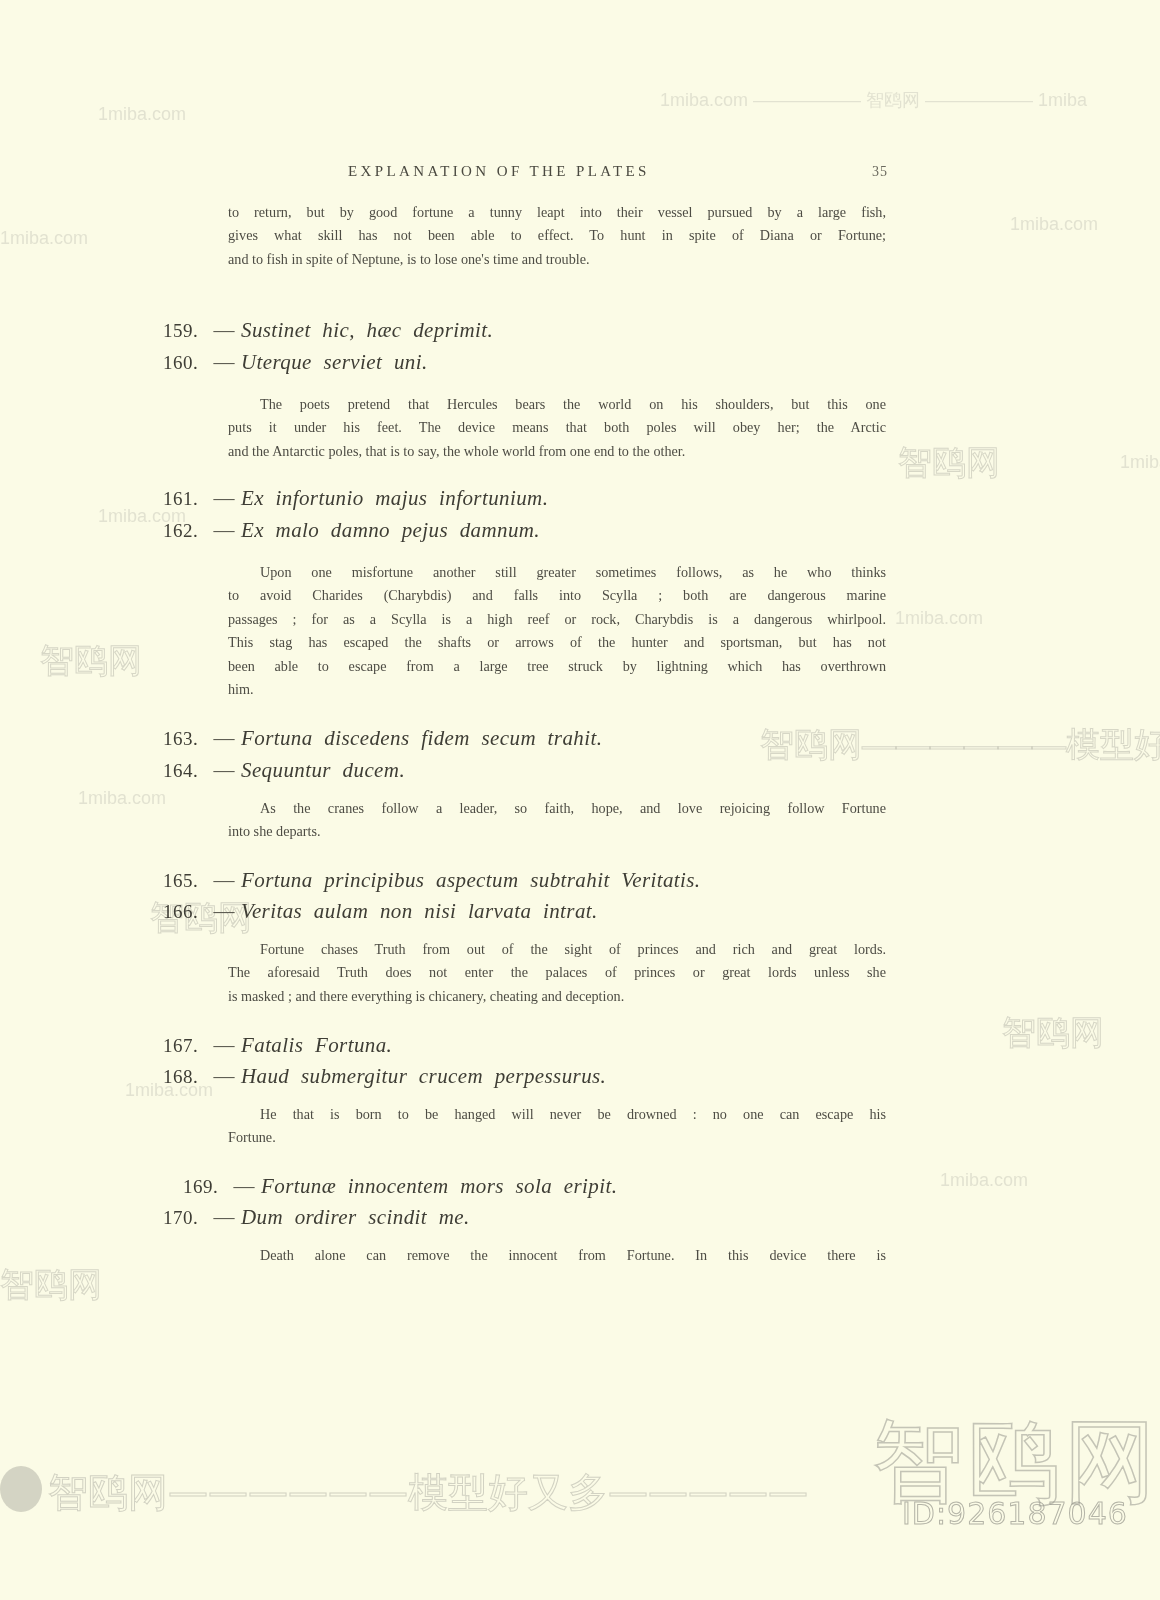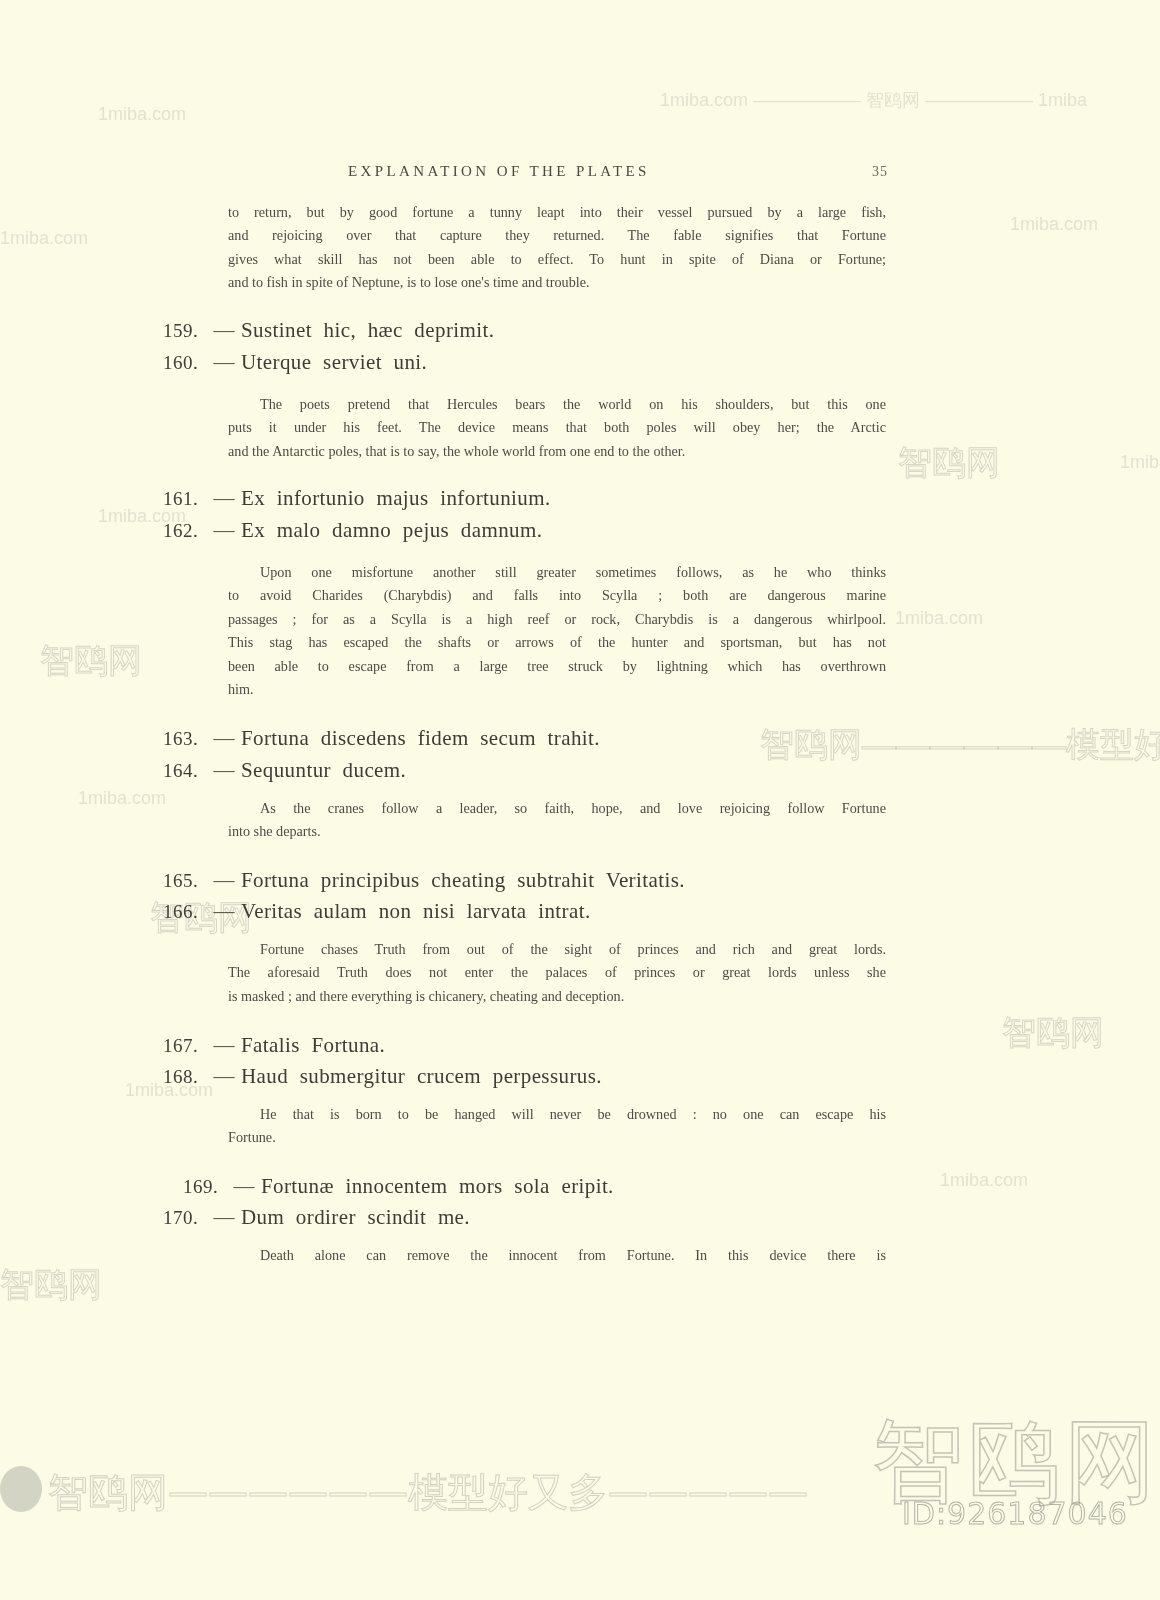--- a/index.html
+++ b/index.html
@@ -81,20 +81,21 @@
       font-size: 19px;
       letter-spacing: 0.5px;
     }
     .motto .dash {
       display: inline-block;
       width: 34px;
       text-align: center;
       color: #55544b;
     }
     .motto .latin {
+      font-style: italic;
       word-spacing: 6px;
       letter-spacing: 0.4px;
     }
     .wm {
       position: absolute;
       color: rgba(180, 180, 170, 0.35);
       font-family: "Liberation Sans", "DejaVu Sans", sans-serif;
       white-space: nowrap;
       pointer-events: none;
     }
@@ -170,21 +171,20 @@
   <div class="wm-big">智鸥网</div>
   <div class="wm-id">ID:926187046</div>
 
   <div class="running-head">
     <span class="running-title">EXPLANATION OF THE PLATES</span>
     <span class="page-number">35</span>
   </div>
 
   <div class="para" style="top:201px;">
     <span class="line">to return, but by good fortune a tunny leapt into their vessel pursued by a large fish,</span>
-    <span class="line">and rejoicing over that capture they returned.  The fable signifies that Fortune</span>
     <span class="line">gives what skill has not been able to effect.  To hunt in spite of Diana or Fortune;</span>
     <span class="line last">and to fish in spite of Neptune, is to lose one's time and trouble.</span>
   </div>
 
   <div class="motto" style="top:318px;">
     <span class="num">159.</span><span class="dash">—</span><span class="latin">Sustinet hic, hæc deprimit.</span>
   </div>
   <div class="motto" style="top:350px;">
     <span class="num">160.</span><span class="dash">—</span><span class="latin">Uterque serviet uni.</span>
   </div>
@@ -214,21 +214,21 @@
   </div>
   <div class="motto" style="top:758px;">
     <span class="num">164.</span><span class="dash">—</span><span class="latin">Sequuntur ducem.</span>
   </div>
   <div class="para" style="top:797px;">
     <span class="line indent">As the cranes follow a leader, so faith, hope, and love rejoicing follow Fortune</span>
     <span class="line last">into she departs.</span>
   </div>
 
   <div class="motto" style="top:868px;">
-    <span class="num">165.</span><span class="dash">—</span><span class="latin">Fortuna principibus cheating subtrahit Veritatis.</span>
+    <span class="num">165.</span><span class="dash">—</span><span class="latin">Fortuna principibus aspectum subtrahit Veritatis.</span>
   </div>
   <div class="motto" style="top:899px;">
     <span class="num">166.</span><span class="dash">—</span><span class="latin">Veritas aulam non nisi larvata intrat.</span>
   </div>
   <div class="para" style="top:938px;">
     <span class="line indent">Fortune chases Truth from out of the sight of princes and rich and great lords.</span>
     <span class="line">The aforesaid Truth does not enter the palaces of princes or great lords unless she</span>
     <span class="line last">is masked ; and there everything is chicanery, cheating and deception.</span>
   </div>
 

